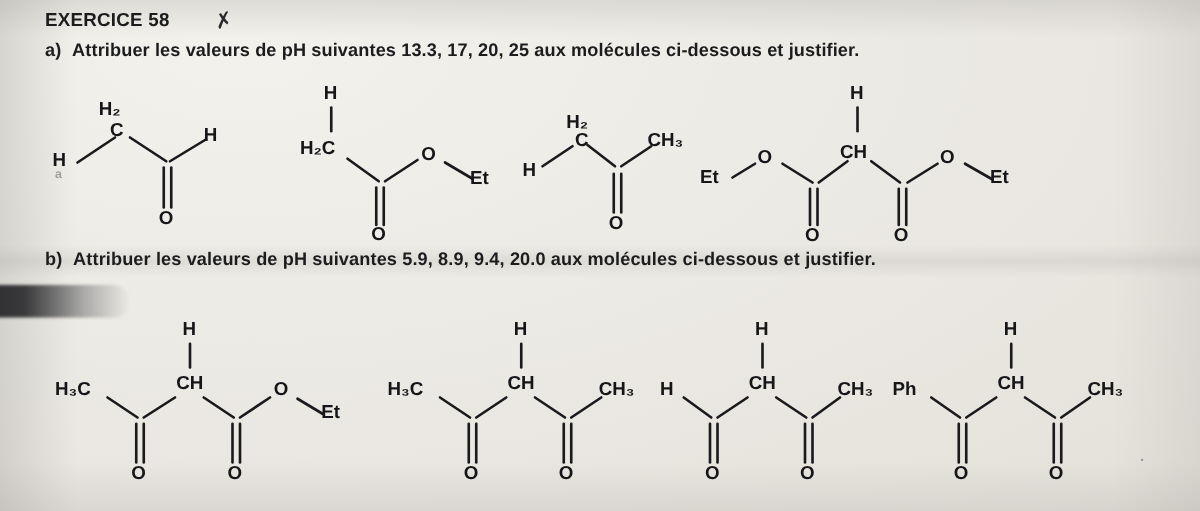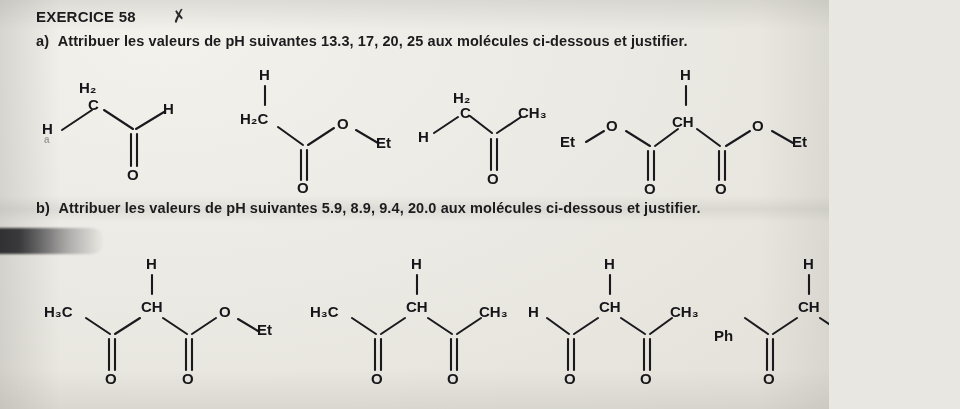--- a/index.html
+++ b/index.html
@@ -8,21 +8,21 @@
   }
   body {
     width: 960px;
     height: 409px;
     overflow: hidden;
     font-family: "Liberation Sans", sans-serif;
     background: #e9e7e2;
   }
   #page {
     position: relative;
-    width: 829px;
+    width: 960px;
     height: 409px;
     background:
       radial-gradient(ellipse at 20% 10%, #f3f1ec 0%, #eceae4 45%, #e4e1da 100%);
     overflow: hidden;
   }
   
   .shade {
     position: absolute;
     pointer-events: none;
   }
@@ -274,21 +274,21 @@
   <div class="chem" style="left:447px; top:370px;">O</div>
 
   <div class="chem" style="left:604px; top:255px;">H</div>
   <div class="chem" style="left:528px; top:303px;">H</div>
   <div class="chem" style="left:599px; top:298px;">CH</div>
   <div class="chem" style="left:670px; top:303px;">CH₃</div>
   <div class="chem" style="left:564px; top:370px;">O</div>
   <div class="chem" style="left:640px; top:370px;">O</div>
 
   <div class="chem" style="left:803px; top:255px;">H</div>
-  <div class="chem" style="left:714px; top:303px;margin-top:24px;">Ph</div>
+  <div class="chem" style="left:714px; top:303px;">Ph</div>
   <div class="chem" style="left:798px; top:298px;">CH</div>
   <div class="chem" style="left:870px; top:303px;">CH₃</div>
   <div class="chem" style="left:763px; top:370px;">O</div>
   <div class="chem" style="left:839px; top:370px;">O</div>
 
   <div class="chem faint" style="left:912px; top:358px; font-size:12px;">.</div>
 
 </div>
 
 </body></html>

